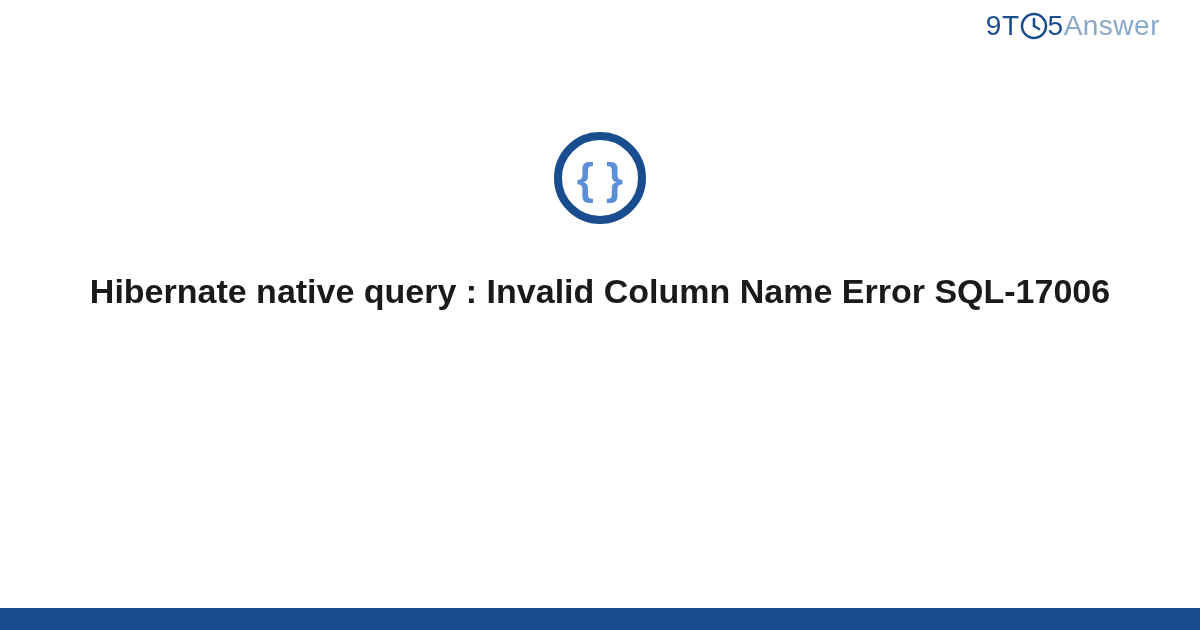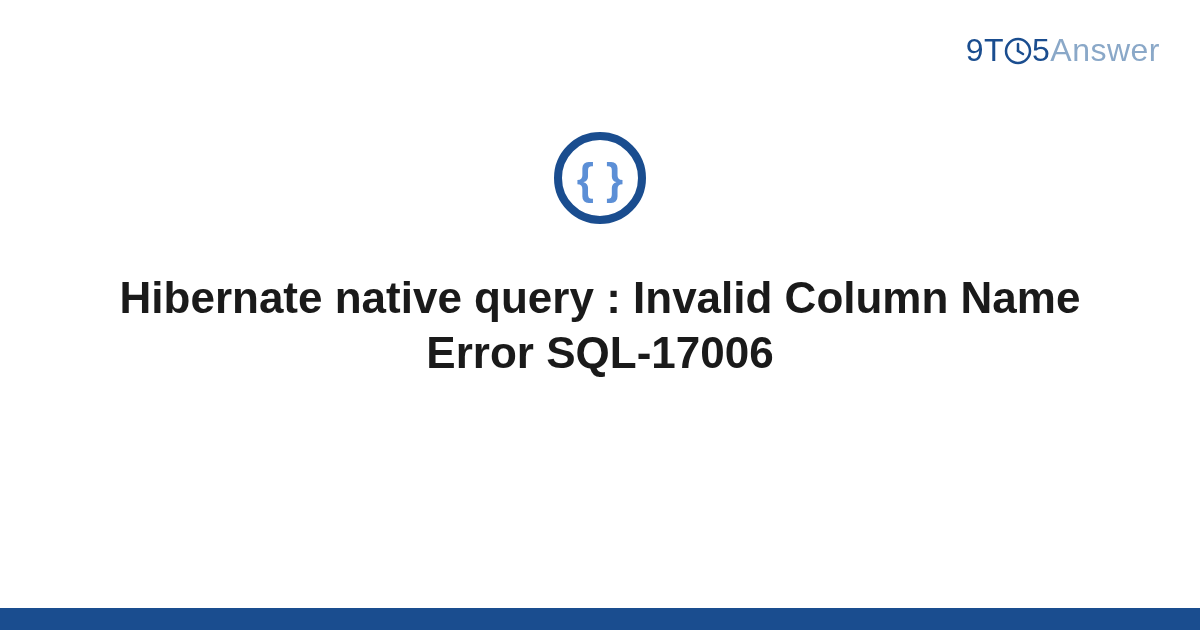--- a/index.html
+++ b/index.html
@@ -10,23 +10,23 @@
     body {
       width: 1200px;
       height: 630px;
       font-family: Arial, Helvetica, sans-serif;
       background: #ffffff;
       position: relative;
       overflow: hidden;
     }
     .header {
       position: absolute;
-      top: 32px;
+      top: 10px;
       right: 40px;
-      font-size: 32px;
+      font-size: 28px;
       font-weight: 400;
       letter-spacing: 0.5px;
     }
     .header .nine {
       color: #1a4d8f;
       font-weight: 500;
     }
     .header .clock {
       display: inline-flex;
       align-items: center;
@@ -49,21 +49,21 @@
       left: 50%;
       transform: translateX(-50%);
     }
     .title {
       position: absolute;
       top: 270px;
       left: 50%;
       transform: translateX(-50%);
       width: 1050px;
       text-align: center;
-      font-size: 44px;
+      font-size: 34px;
       font-weight: 700;
       color: #1a1a1a;
       line-height: 1.25;
     }
     .bottom-bar {
       position: absolute;
       bottom: 0;
       left: 0;
       width: 100%;
       height: 22px;

